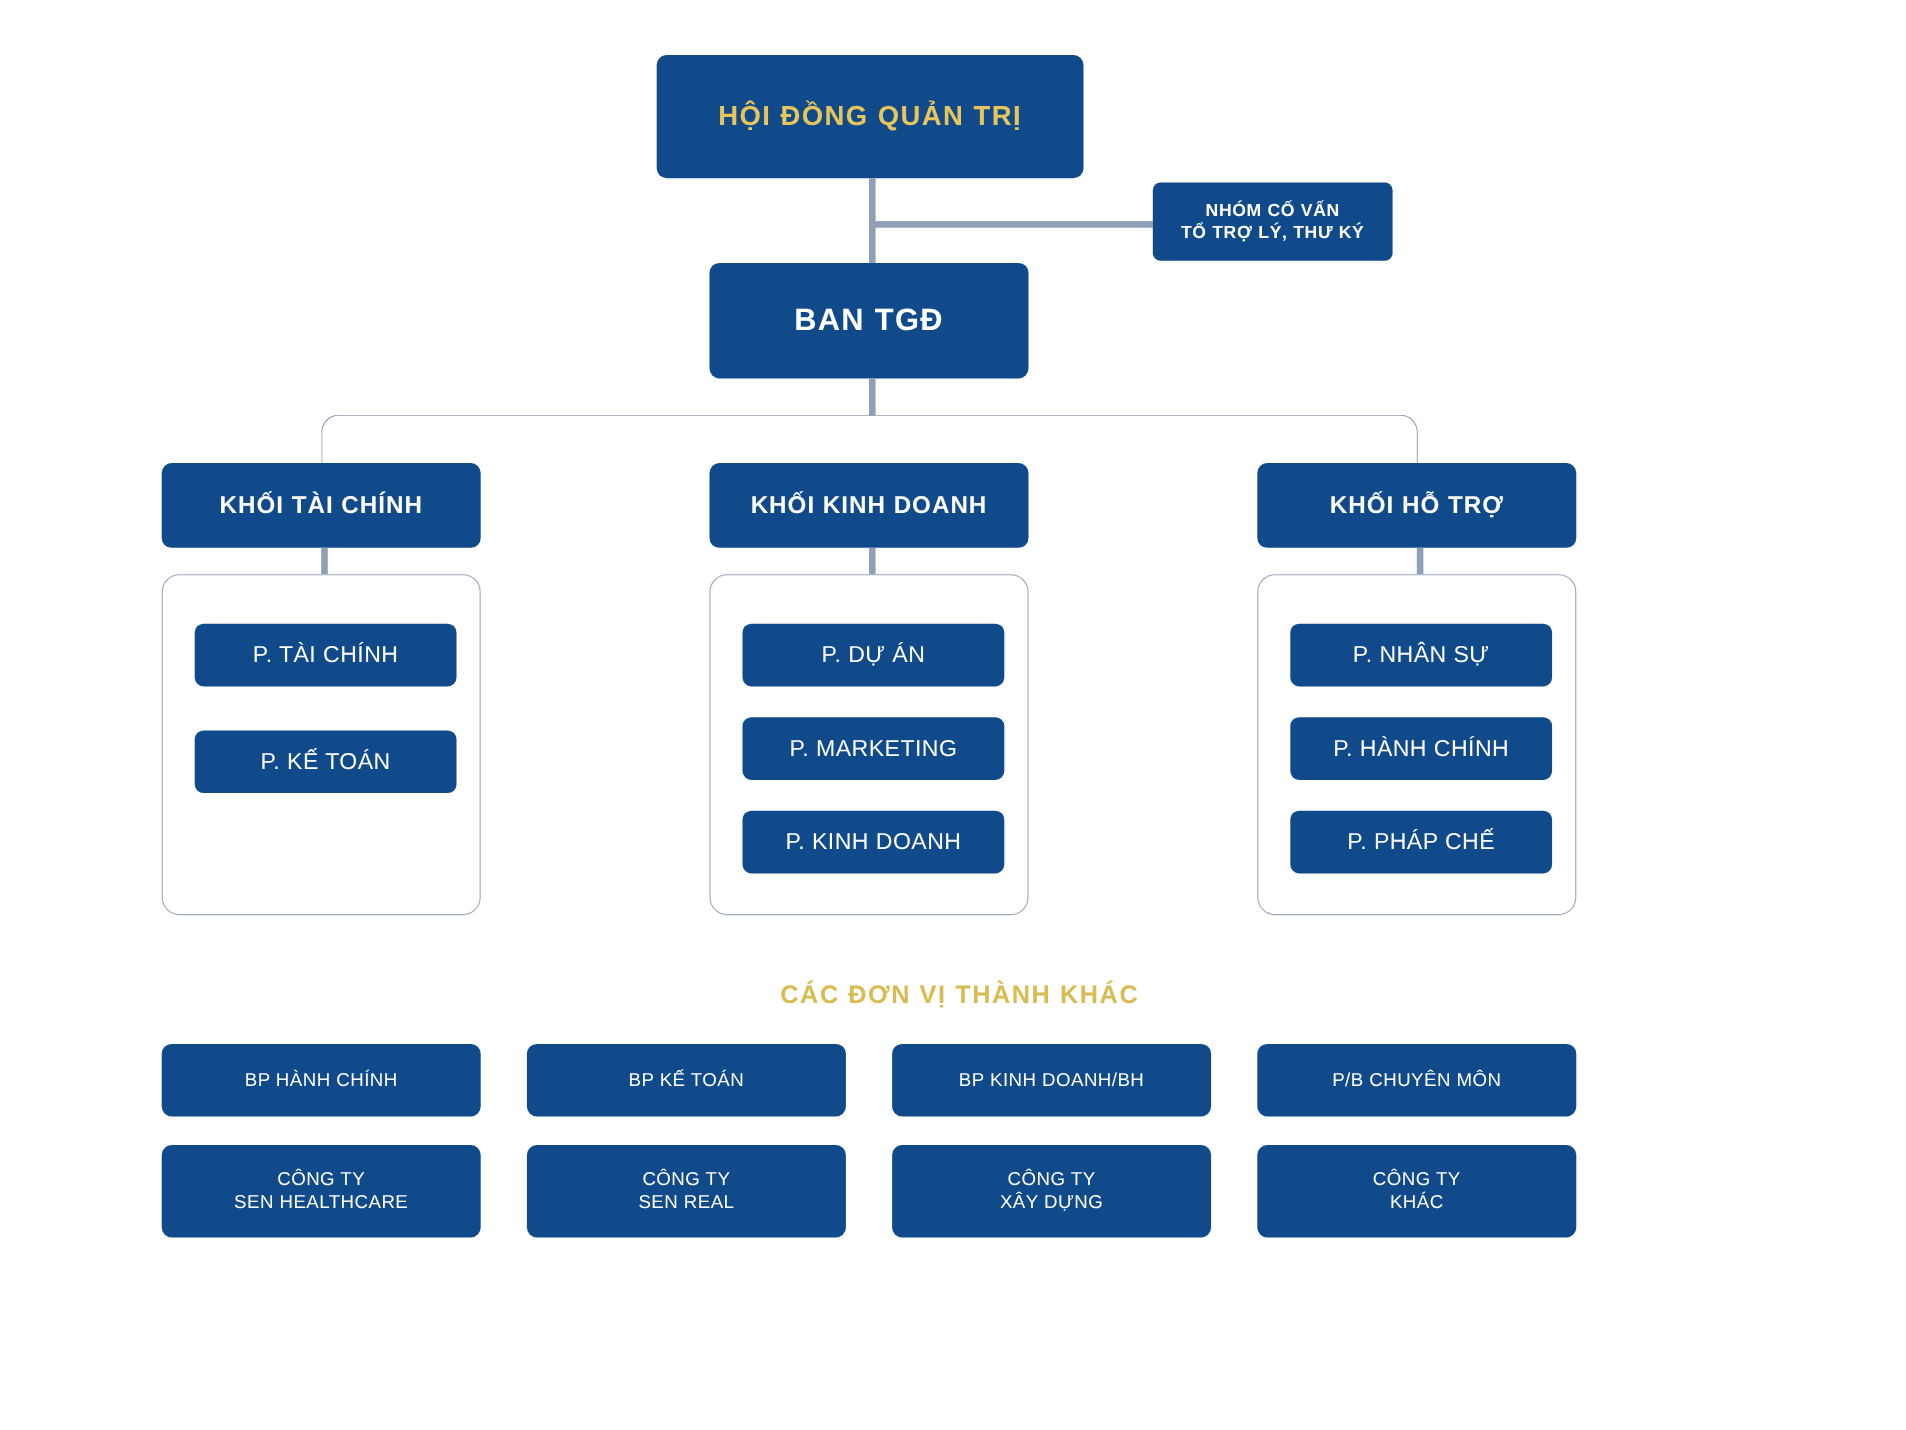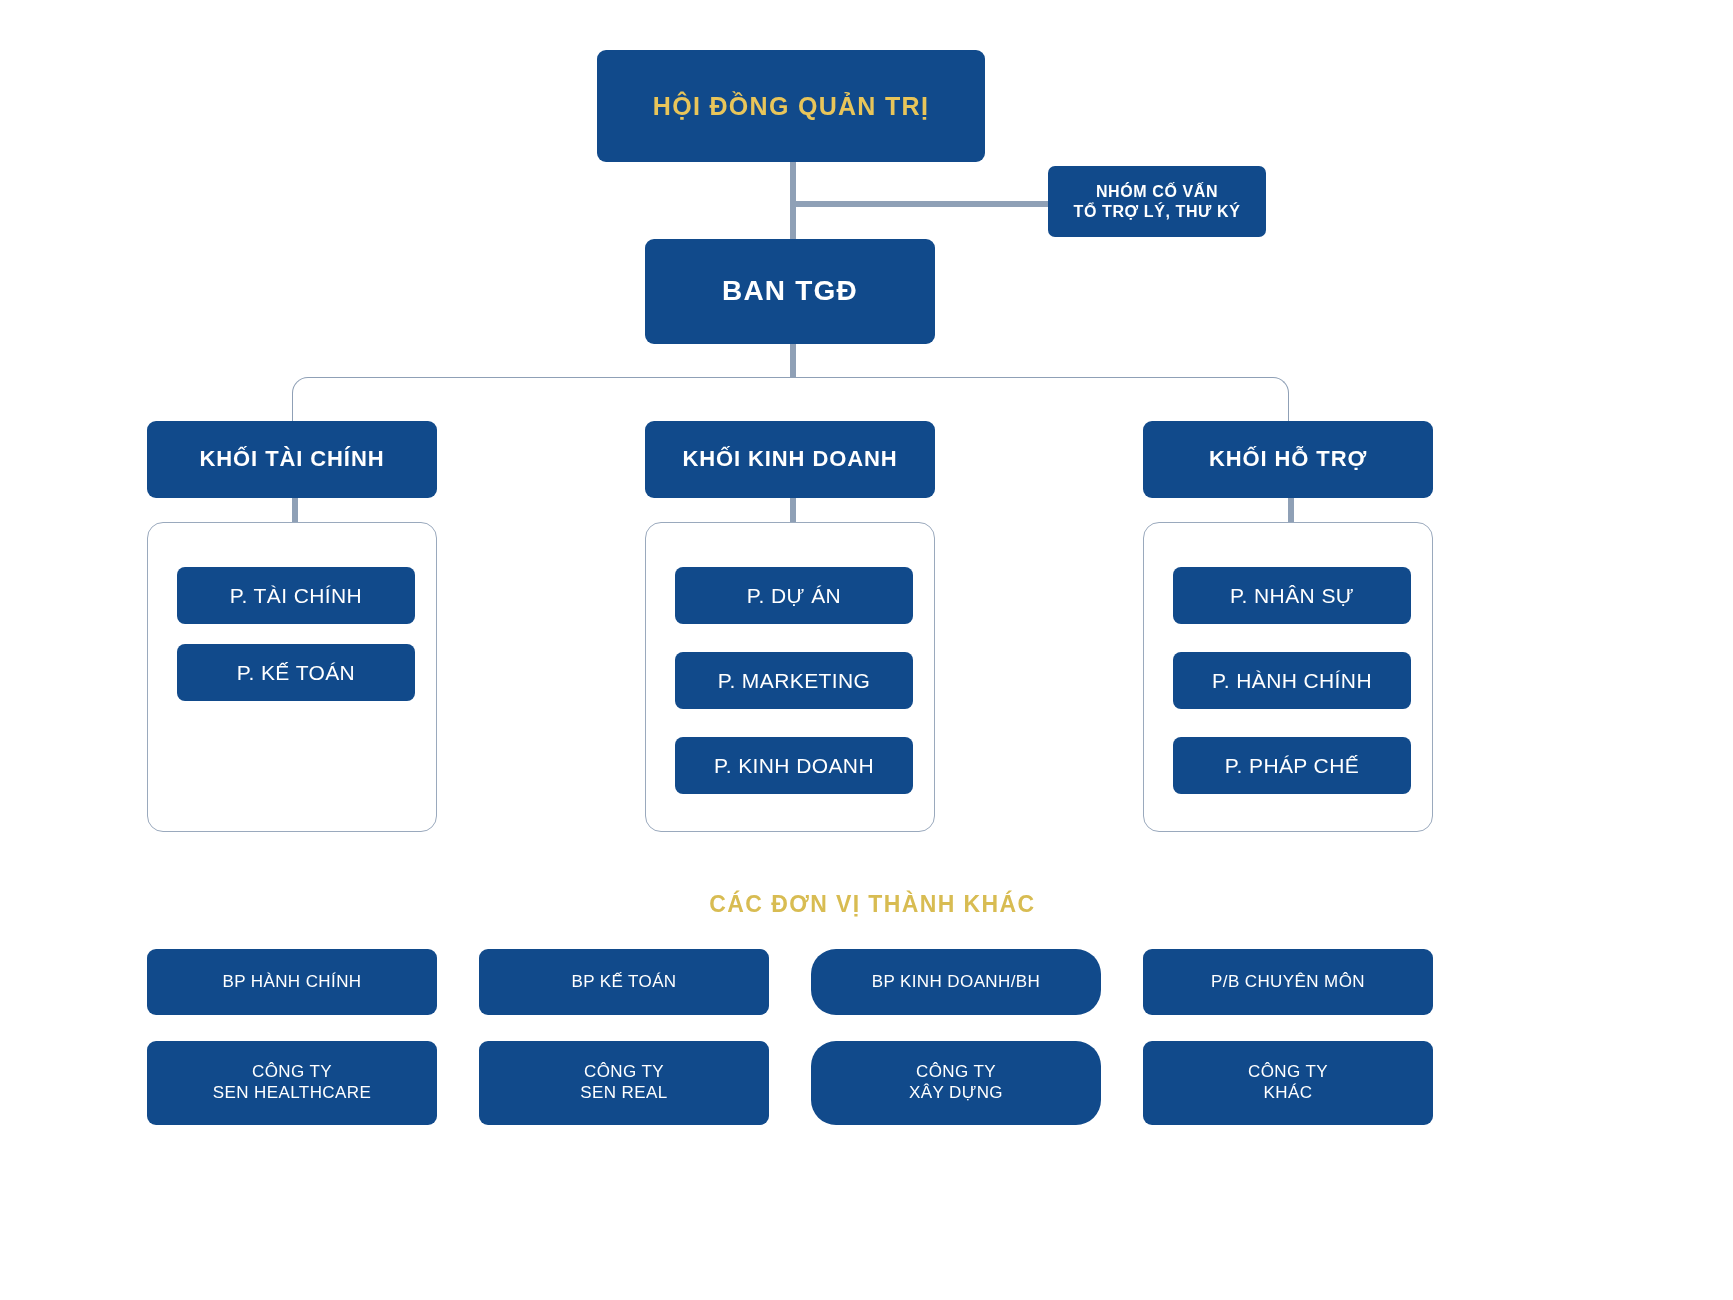--- a/index.html
+++ b/index.html
@@ -108,21 +108,21 @@
     width: 290px;
     border-radius: 9px;
     font-size: 17px;
     letter-spacing: 0.4px;
   }
   .member.r0 { top: 943px; height: 66px; }
   .member.r1 { top: 1035px; height: 84px; }
 
   .member.c0 { left: 141px; }
   .member.c1 { left: 473px; }
-  .member.c2 { left: 805px; border-radius: 25px; }
+  .member.c2 { left: 805px; }
   .member.c3 { left: 1137px; }
 
   
   .line {
     position: absolute;
     background: #8fa0b6;
   }
   .vline { width: 1.3px; }
   .hline { height: 1.3px; }
 
@@ -163,21 +163,21 @@
   <div class="node bold division" id="div-1">KHỐI KINH DOANH</div>
   <div class="node bold division" id="div-2">KHỐI HỖ TRỢ</div>
 
   <div class="line vline" style="left:286px; top:492px; height:24px;"></div>
   <div class="line vline" style="left:784px; top:492px; height:24px;"></div>
   <div class="line vline" style="left:1282px; top:492px; height:24px;"></div>
 
   <div class="group-box" id="grp-0">
     <div style="position:absolute; left:26px; top:41px;">
       <div class="node dept" style="position:relative; left:0; top:0;">P. TÀI CHÍNH</div>
-      <div class="node dept" style="position:relative; left:0; top:0; margin-top:20px;">P. KẾ TOÁN</div>
+      <div class="node dept" style="position:relative; left:0; top:0; margin-top:40px;">P. KẾ TOÁN</div>
     </div>
   </div>
 
   <div class="group-box" id="grp-1">
     <div style="position:absolute; left:26px; top:41px;">
       <div class="node dept" style="position:relative; left:0; top:0;">P. DỰ ÁN</div>
       <div class="node dept" style="position:relative; left:0; top:0; margin-top:28px;">P. MARKETING</div>
       <div class="node dept" style="position:relative; left:0; top:0; margin-top:28px;">P. KINH DOANH</div>
     </div>
   </div>

